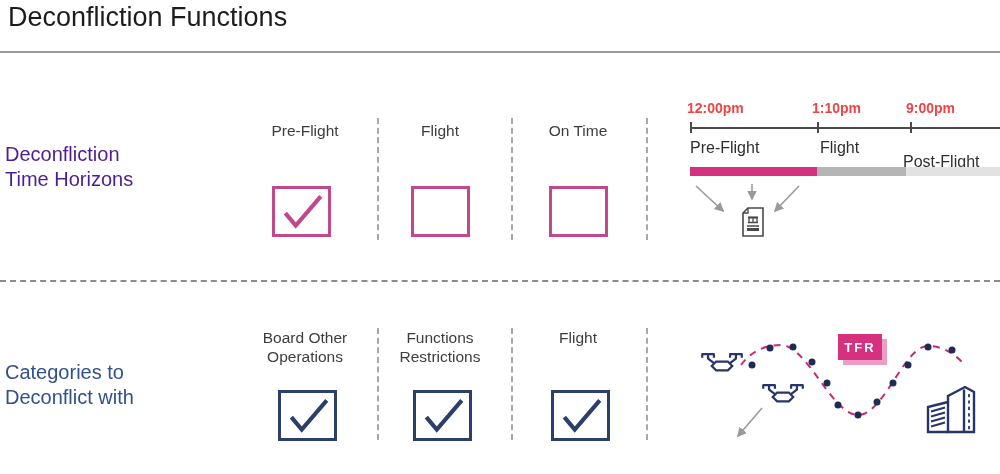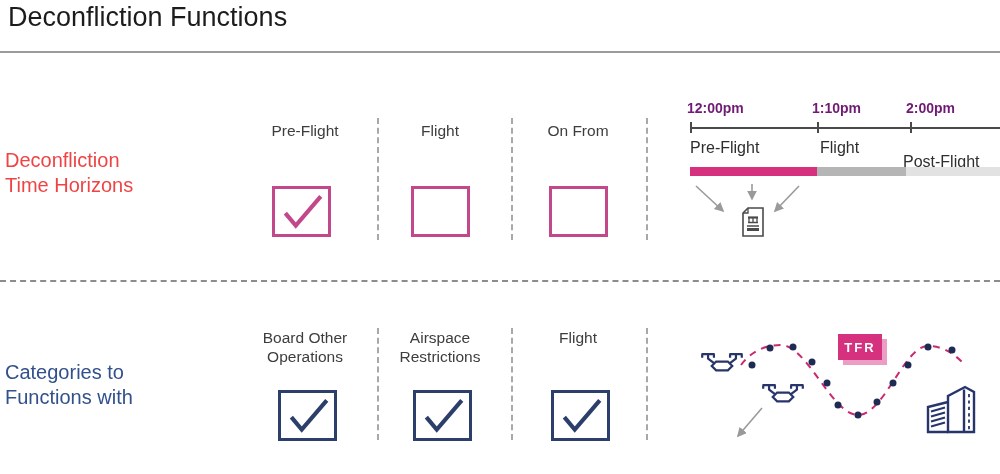--- a/index.html
+++ b/index.html
@@ -7,37 +7,37 @@
          font-family:"Liberation Sans", sans-serif;}
 
   .abs{position:absolute;}
 
   
   .page-title{left:8px;top:2px;font-size:27px;color:#1c1c1c;letter-spacing:0;}
   .header-rule{left:0;top:51px;width:1000px;border-top:2px solid #9b9b9b;}
 
   
   .row-label{font-size:20px;line-height:25px;white-space:pre-line;}
-  .row1-label{left:5px;top:148px;color:#ef4444;}
+  .row1-label{left:5px;top:142px;color:#4c1d95;}
   .row2-label{left:5px;top:360px;color:#31508c;}
 
   
   .opt-col{width:140px;text-align:center;}
   .opt-label{font-size:15.5px;line-height:19px;color:#3d3d3d;white-space:pre-line;}
   .checkbox{position:absolute;width:53px;height:45px;border:3px solid;background:#fff;}
   .row1 .checkbox{border-color:#c2478b;}
   .row2 .checkbox{border-color:#2c3f6b;}
   .checkbox svg{position:absolute;left:2px;top:1px;}
 
   
   .vdiv{border-left:2px dashed #a8a8a8;width:0;}
   .mid-rule{left:0;top:280px;width:1000px;border-top:2px dashed #8c8c8c;}
 
   
-  .tl-time{font-size:14px;font-weight:bold;color:#701a75;}
+  .tl-time{font-size:14px;font-weight:bold;color:#ef4444;}
   .tl-axis{left:690px;top:127px;width:310px;height:2px;background:#4a4a4a;}
   .tl-tick{width:2px;height:11px;top:122px;background:#4a4a4a;}
   .tl-phase{font-size:16px;color:#2e2e2e;top:139px;}
   .tl-bar{top:167px;height:9px;}
   .seg-pre{left:690px;width:127px;background:#d6317f;}
   .seg-flight{left:817px;width:89px;background:#b5b5b5;}
   .seg-post{left:906px;width:94px;background:#e2e2e2;}
 
   
   .tfr-shadow{left:843px;top:339px;width:44px;height:26px;background:#ec9dc3;z-index:2;}
@@ -72,32 +72,32 @@
     <div class="abs opt-col" style="left:370px;top:121px;">
       <div class="opt-label">Flight</div>
     </div>
     <div class="abs checkbox" style="left:411px;top:186px;">
       
     </div>
 
     <div class="abs vdiv" style="left:511px;top:118px;height:122px;"></div>
 
     <div class="abs opt-col" style="left:508px;top:121px;">
-      <div class="opt-label">On From</div>
+      <div class="opt-label">On Time</div>
     </div>
     <div class="abs checkbox" style="left:549px;top:186px;">
       
     </div>
 
     <div class="abs vdiv" style="left:646px;top:118px;height:122px;"></div>
 
     <div>
       <div class="abs tl-time" style="left:687px;top:100px;">12:00pm</div>
       <div class="abs tl-time" style="left:812px;top:100px;">1:10pm</div>
-      <div class="abs tl-time" style="left:906px;top:100px;">2:00pm</div>
+      <div class="abs tl-time" style="left:906px;top:100px;">9:00pm</div>
 
       <div class="abs tl-axis"></div>
       <div class="abs tl-tick" style="left:690px;"></div>
       <div class="abs tl-tick" style="left:817px;"></div>
       <div class="abs tl-tick" style="left:910px;"></div>
 
       <div class="abs tl-phase" style="left:690px;">Pre-Flight</div>
       <div class="abs tl-phase" style="left:820px;">Flight</div>
       <div class="abs tl-phase" style="left:903px;margin-top:14px;">Post-Flight</div>
 
@@ -124,36 +124,36 @@
         <path d="M7 20 H19" stroke="#4a4a4a" stroke-width="1.5"></path>
         <path d="M7 23.5 H19" stroke="#4a4a4a" stroke-width="3"></path>
       </svg>
     </div>
   </div>
 
   <div class="abs mid-rule"></div>
 
   <div class="row2">
     <div class="abs row-label row2-label">Categories to
-Functions with</div>
+Deconflict with</div>
 
     <div class="abs opt-col" style="left:235px;top:328px;">
       <div class="opt-label">Board Other
 Operations</div>
     </div>
     <div class="abs checkbox" style="left:278px;top:390px;">
       <svg width="50" height="42" viewBox="0 0 24 20">
         <polyline points="4,11 9,17 21,3" fill="none" stroke="#2c3f6b" stroke-width="2"></polyline>
       </svg>
     </div>
 
     <div class="abs vdiv" style="left:377px;top:328px;height:112px;"></div>
 
     <div class="abs opt-col" style="left:370px;top:328px;">
-      <div class="opt-label">Airspace
+      <div class="opt-label">Functions
 Restrictions</div>
     </div>
     <div class="abs checkbox" style="left:413px;top:390px;">
       <svg width="50" height="42" viewBox="0 0 24 20">
         <polyline points="4,11 9,17 21,3" fill="none" stroke="#2c3f6b" stroke-width="2"></polyline>
       </svg>
     </div>
 
     <div class="abs vdiv" style="left:511px;top:328px;height:112px;"></div>
 

